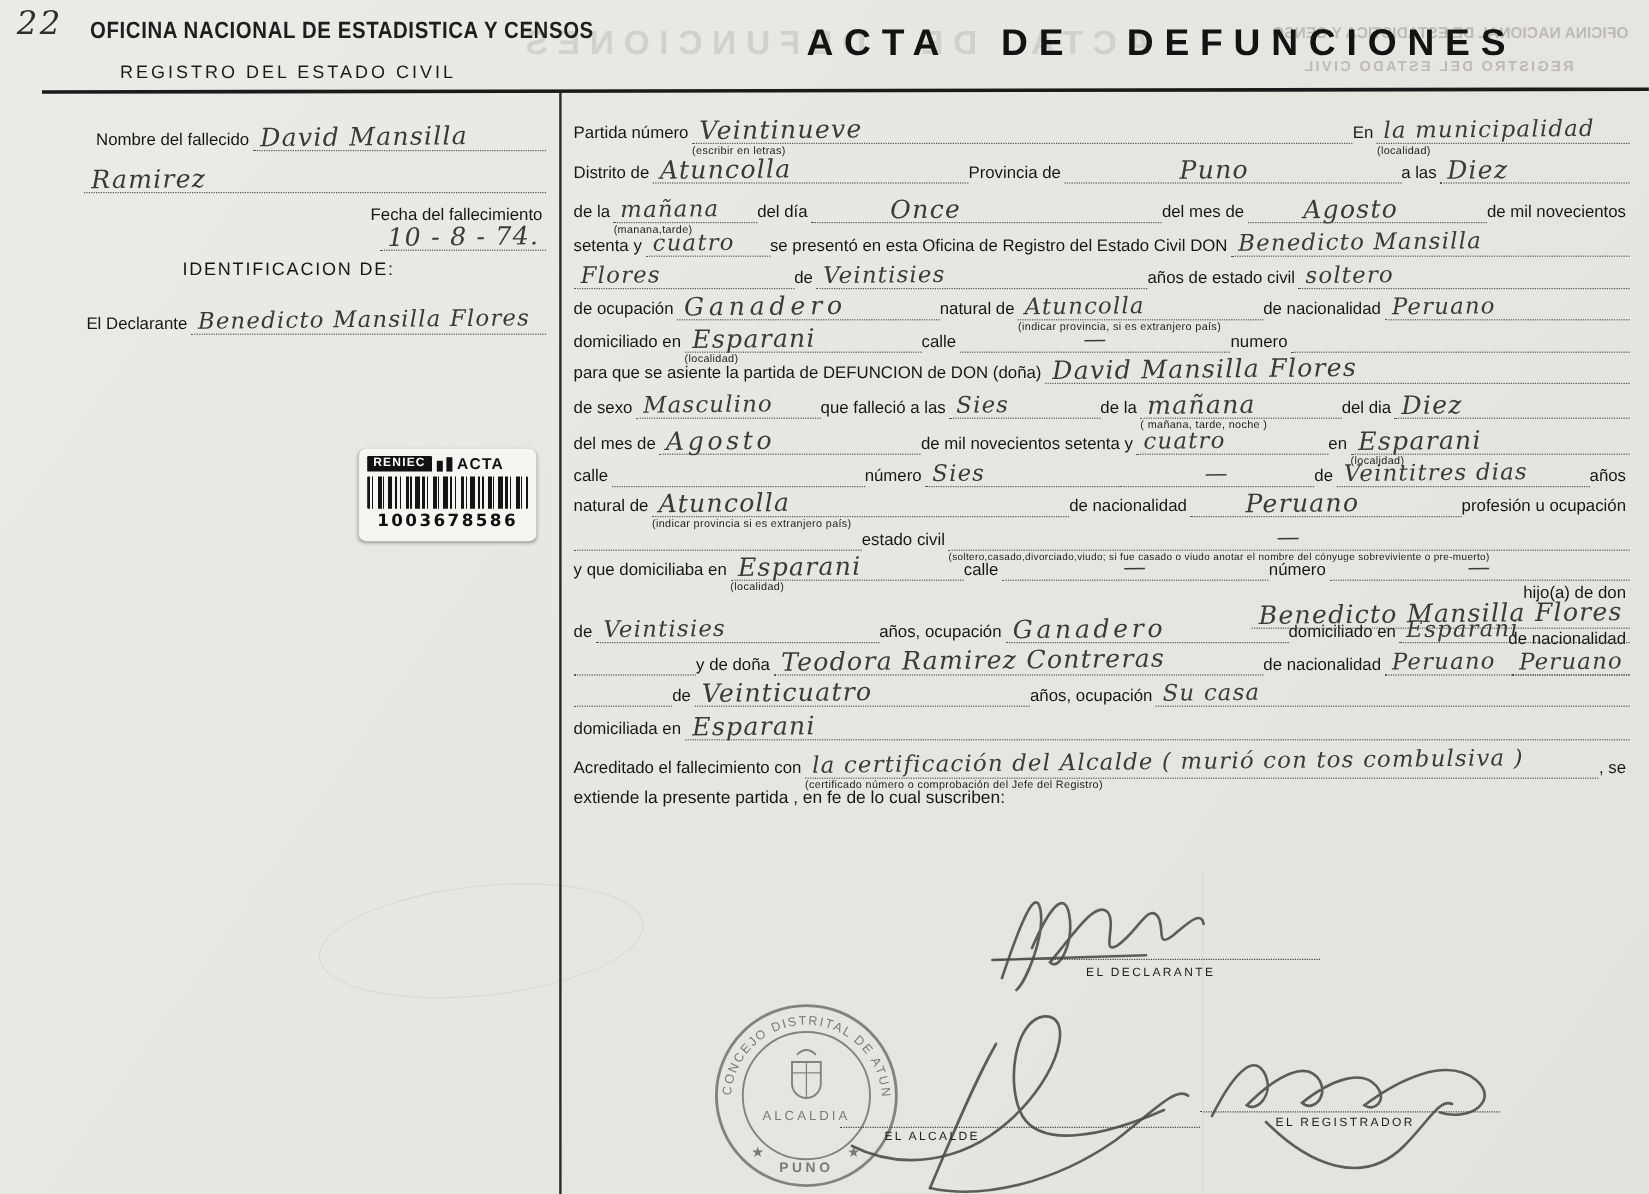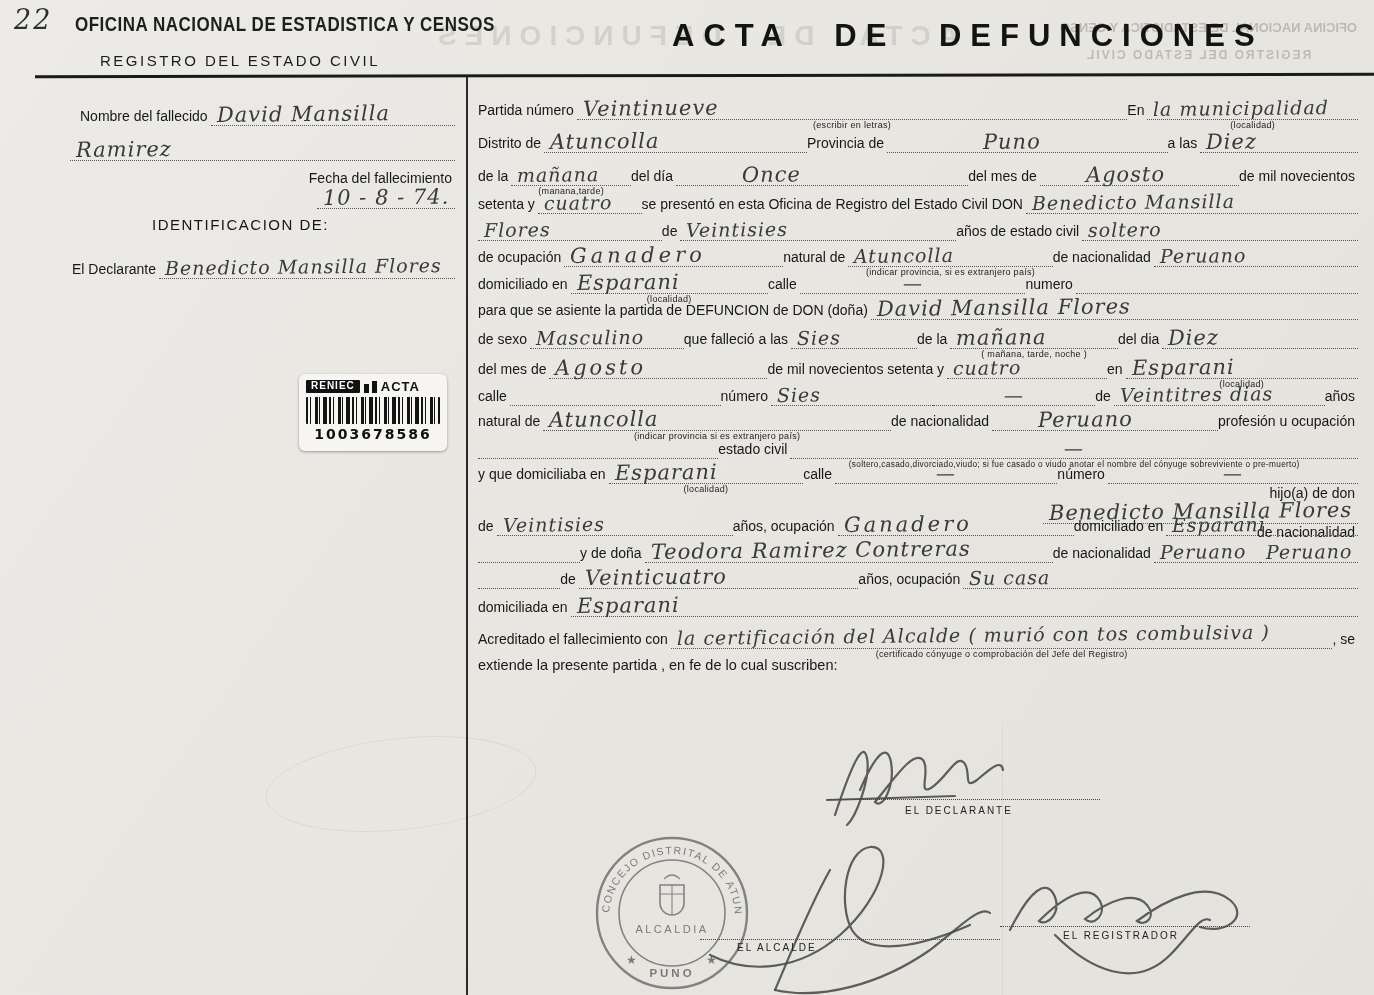--- a/index.html
+++ b/index.html
@@ -13,21 +13,21 @@
     background:linear-gradient(125deg,#ecebe7 0%,#e8e6e1 45%,#e4e2dd 100%);}
 
   
   .lbl{white-space:nowrap;font-size:14px;color:#171717;padding:0 3px 2px 0;}
   .val{position:relative;flex:1;border-bottom:1.6px dotted #555;height:23px;display:flex;align-items:flex-end;overflow:visible;}
   .val.ctr{justify-content:center;}
   .hw{font-family:"DejaVu Serif",serif;font-style:italic;font-size:19px;line-height:20px;
       color:#3a3a3a;letter-spacing:1px;white-space:nowrap;padding:0 6px;
       transform:rotate(-0.6deg);transform-origin:left bottom;}
   .hw.big{font-size:21px;}
-  .sub{position:absolute;top:calc(100% + 1px);left:0;width:100%;text-align:center;
+  .sub{position:absolute;top:calc(100% + 1px);left:0;width:100%;text-align:left;
        font-size:9px;color:#1c1c1c;letter-spacing:0.3px;white-space:nowrap;overflow:visible;}
   .frow{position:absolute;left:478px;right:16px;display:flex;align-items:flex-end;height:24px;}
   .mirror{position:absolute;transform:scaleX(-1);color:#9b9890;opacity:0.55;pointer-events:none;
           font-weight:bold;white-space:nowrap;}
   .capline{position:absolute;border-bottom:1.5px dotted #444;}
   .caption{position:absolute;font-size:10px;letter-spacing:2px;color:#222;white-space:nowrap;}
 
   
   .pagenum{position:absolute;left:14px;top:4px;font-family:"DejaVu Serif",serif;font-style:italic;
            font-size:27px;color:#2e2e2e;letter-spacing:2px;}
@@ -382,21 +382,21 @@
     <span class="lbl">domiciliada en</span>
     <span class="val">
         <span class="hw big">Esparani</span>
       </span>
   </div>
 
   <div class="frow" style="top:625px;">
     <span class="lbl">Acreditado el fallecimiento con</span>
     <span class="val" style="flex:1">
         <span class="hw">la certificación del Alcalde ( murió con tos combulsiva )</span>
-        <span class="sub">(certificado cónyuge o comprobación del Jefe del Registro)</span>
+        <span class="sub">(certificado número o comprobación del Jefe del Registro)</span>
       </span>
     <span class="lbl">, se</span>
   </div>
 
   <div class="frow" style="top:655px;height:20px;">
     <span class="lbl" style="font-size:14.5px;">extiende   la   presente   partida , en fe de lo cual suscriben:</span>
   </div>
 
   <svg class="sig" style="left:805px;top:730px;" width="280" height="100" viewBox="0 0 280 100">
     <path d="M30,85 C45,40 58,8 62,28 C66,50 50,88 42,95 M55,60 C70,25 82,12 86,32 C90,55 78,80 70,72 C90,48 108,20 118,30 C126,40 112,66 126,58 C142,48 152,22 160,34 C166,44 158,60 172,50 C184,40 196,28 198,40"></path>

